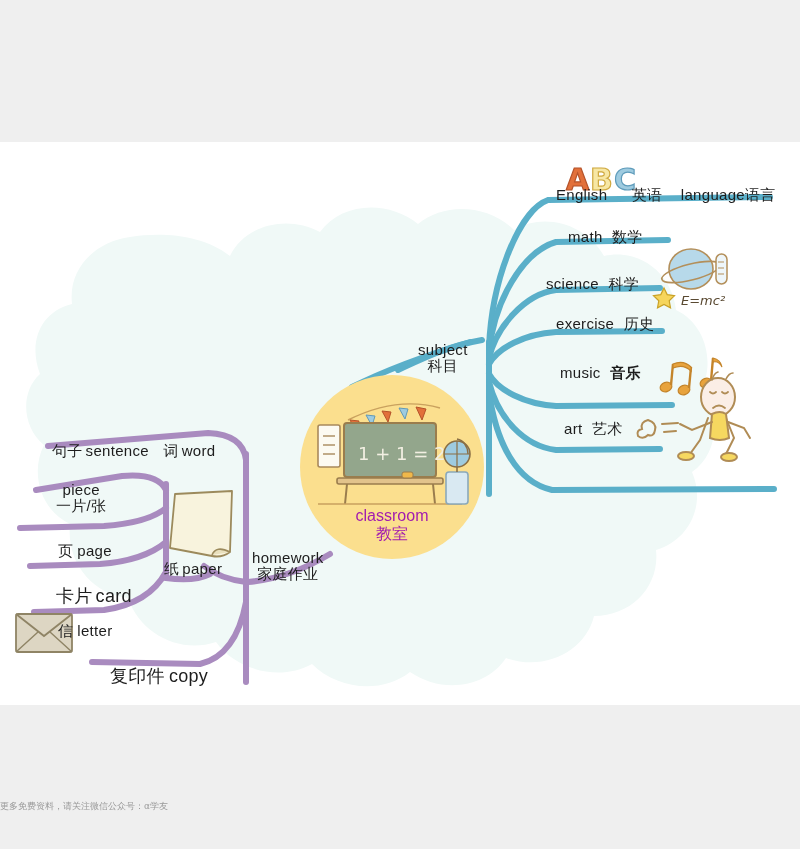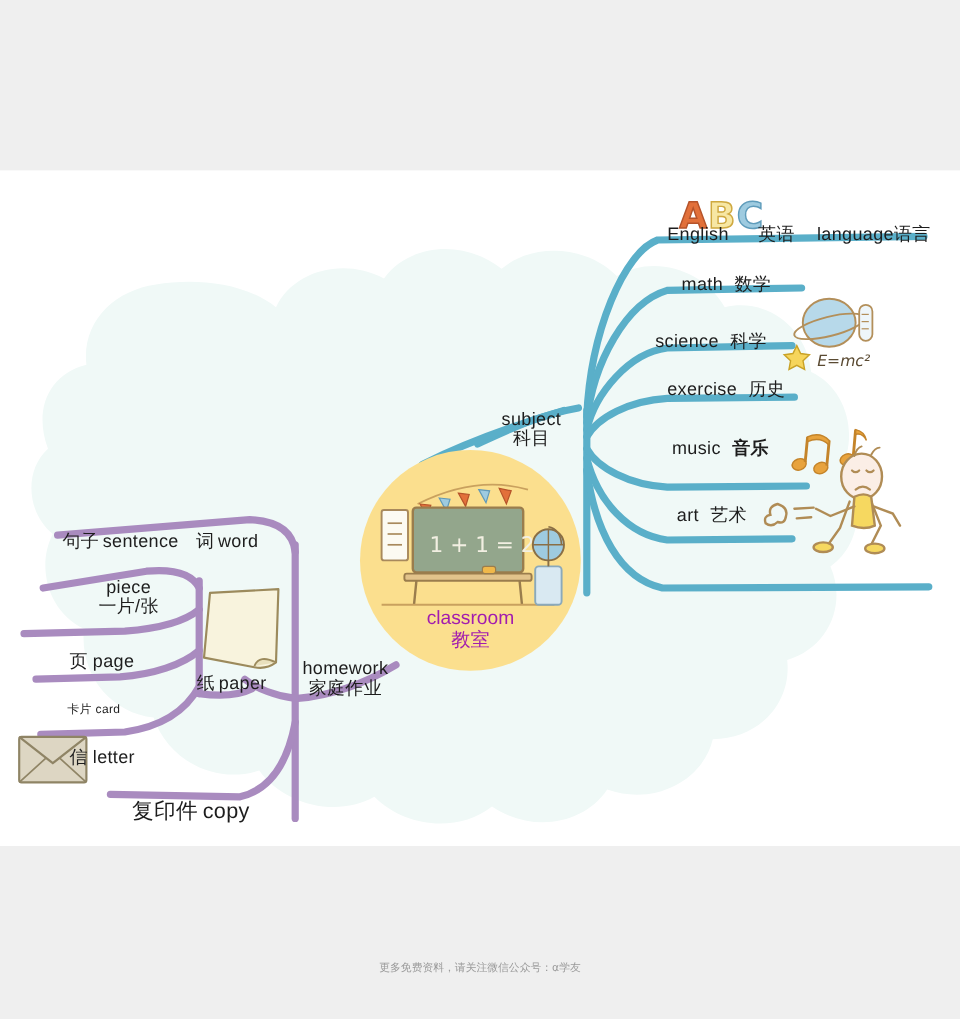--- a/index.html
+++ b/index.html
@@ -13,21 +13,21 @@
     background:#ffffff;overflow:hidden;
   }
   #mindmap{position:absolute;left:0;top:0;width:800px;height:563px;}
   .lbl{
     position:absolute;color:#1d1d1d;white-space:nowrap;
     font-family:"Liberation Sans","DejaVu Sans",sans-serif;
     letter-spacing:.3px;
   }
   .two-line{text-align:center;line-height:1.05;}
   #footer{
-    position:absolute;left:0;top:800px;width:800px;text-align:center;
+    position:absolute;left:0;top:800px;width:800px;text-align:left;
     font-size:9px;color:#9a9a9a;
     font-family:"DejaVu Sans","Liberation Sans",sans-serif;
   }
   .ctr-label{
     position:absolute;text-align:center;line-height:1.12;color:#a21caf;
   }
 </style>
 </head>
 <body>
 
@@ -234,30 +234,30 @@
 
   <div class="lbl" style="left:52px;top:300px;font-size:15px;">
     <span>句子</span><span style="margin-left:3px;">sentence</span>
     <span style="margin-left:10px;">词</span><span style="margin-left:3px;">word</span>
   </div>
 
   <div class="lbl" style="left:164px;top:418px;font-size:15px;">
     <span>纸</span><span style="margin-left:3px;">paper</span>
   </div>
 
-  <div class="lbl two-line" style="left:82px;top:340px;font-size:15px;">
+  <div class="lbl two-line" style="left:56px;top:340px;font-size:15px;">
     <div>piece</div>
     <div>一片/张</div>
   </div>
 
   <div class="lbl" style="left:58px;top:400px;font-size:15px;">
     <span>页</span><span style="margin-left:4px;">page</span>
   </div>
 
-  <div class="lbl" style="left:56px;top:442px;font-size:10px;">
+  <div class="lbl" style="left:56px;top:442px;font-size:18px;">
     <span>卡片</span><span style="margin-left:3px;">card</span>
   </div>
 
   <div class="lbl" style="left:58px;top:480px;font-size:15px;">
     <span>信</span><span style="margin-left:4px;">letter</span>
   </div>
 
   <div class="lbl" style="left:110px;top:522px;font-size:18px;">
     <span>复印件</span><span style="margin-left:4px;">copy</span>
   </div>

